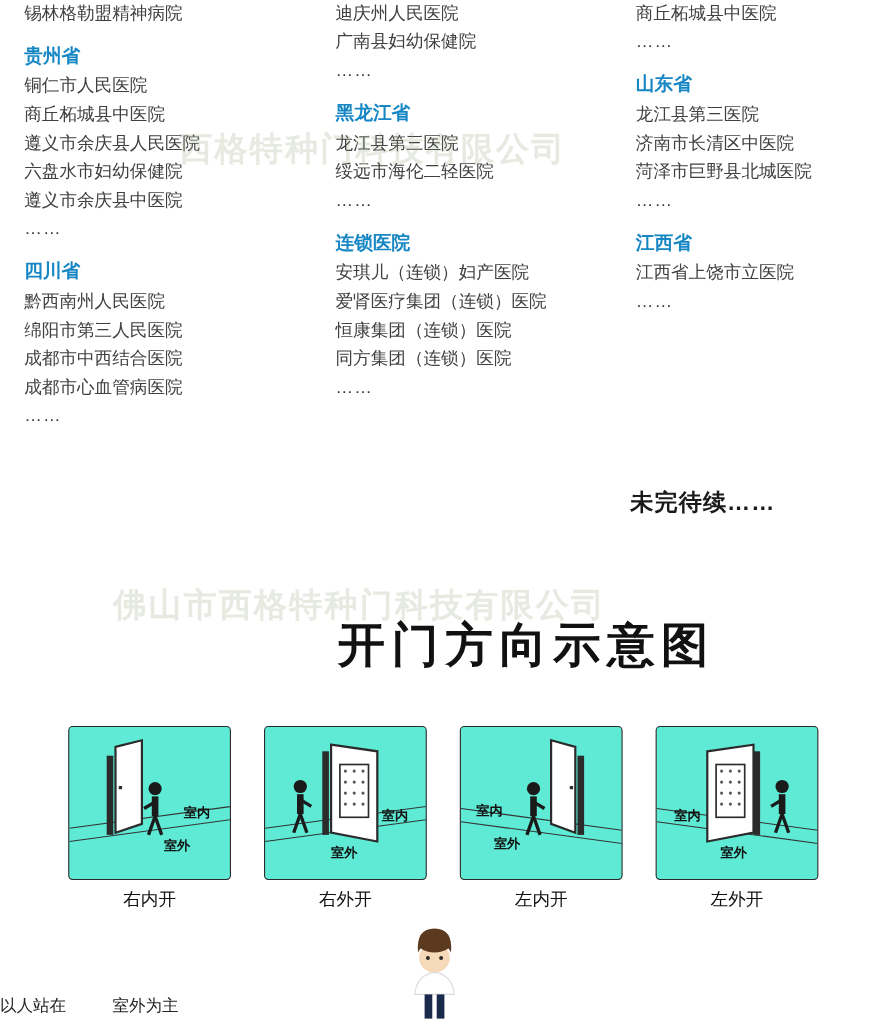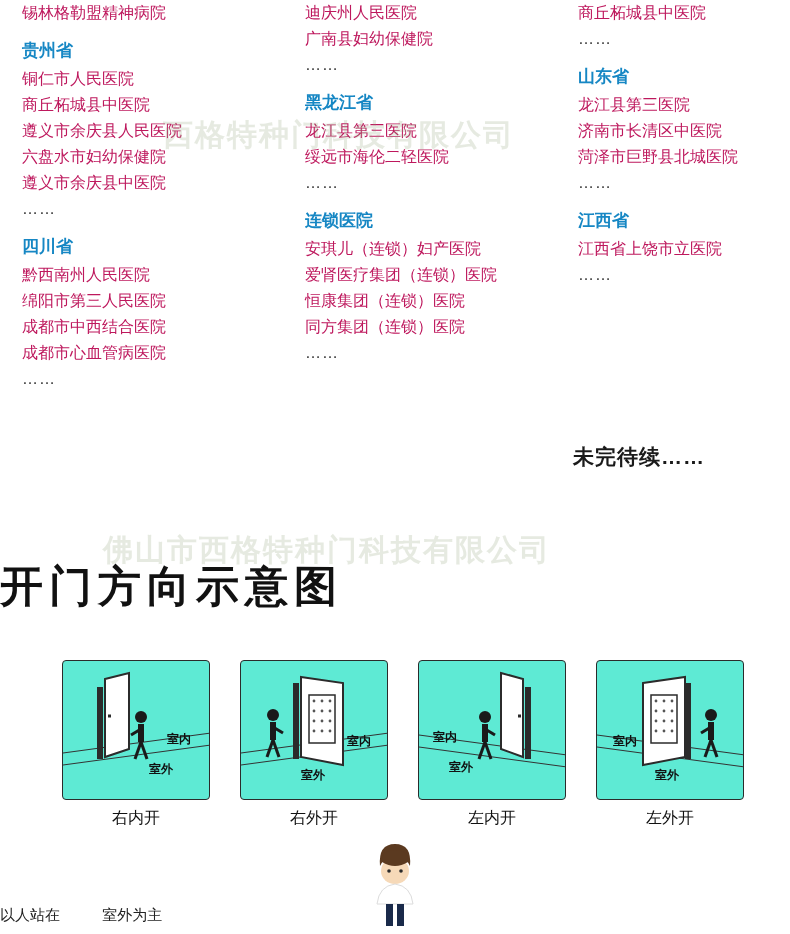--- a/index.html
+++ b/index.html
@@ -50,21 +50,21 @@
 
   .prov-title {
     color: #1687c4;
     font-size: 17px;
     font-weight: bold;
     line-height: 30px;
     margin: 0;
     padding-top: 8px;
   }
   .hosp {
-    color: #be185d;
+    color: #404040;
     font-size: 16px;
     line-height: 26px;
     white-space: nowrap;
   }
   .ellip {
     color: #333;
     font-size: 16px;
     line-height: 26px;
     letter-spacing: 1px;
   }
@@ -78,21 +78,21 @@
     color: #1a1a1a;
     letter-spacing: 1px;
     z-index: 2;
   }
 
   
   .diagram-title {
     position: absolute;
     left: 0; top: 558px;
     width: 650px;
-    text-align: left;
+    text-align: right;
     font-size: 43px;
     font-weight: bold;
     color: #111;
     letter-spacing: 6px;
     z-index: 2;
   }
 
   .doors {
     position: absolute;
     left: 46px; top: 660px;

